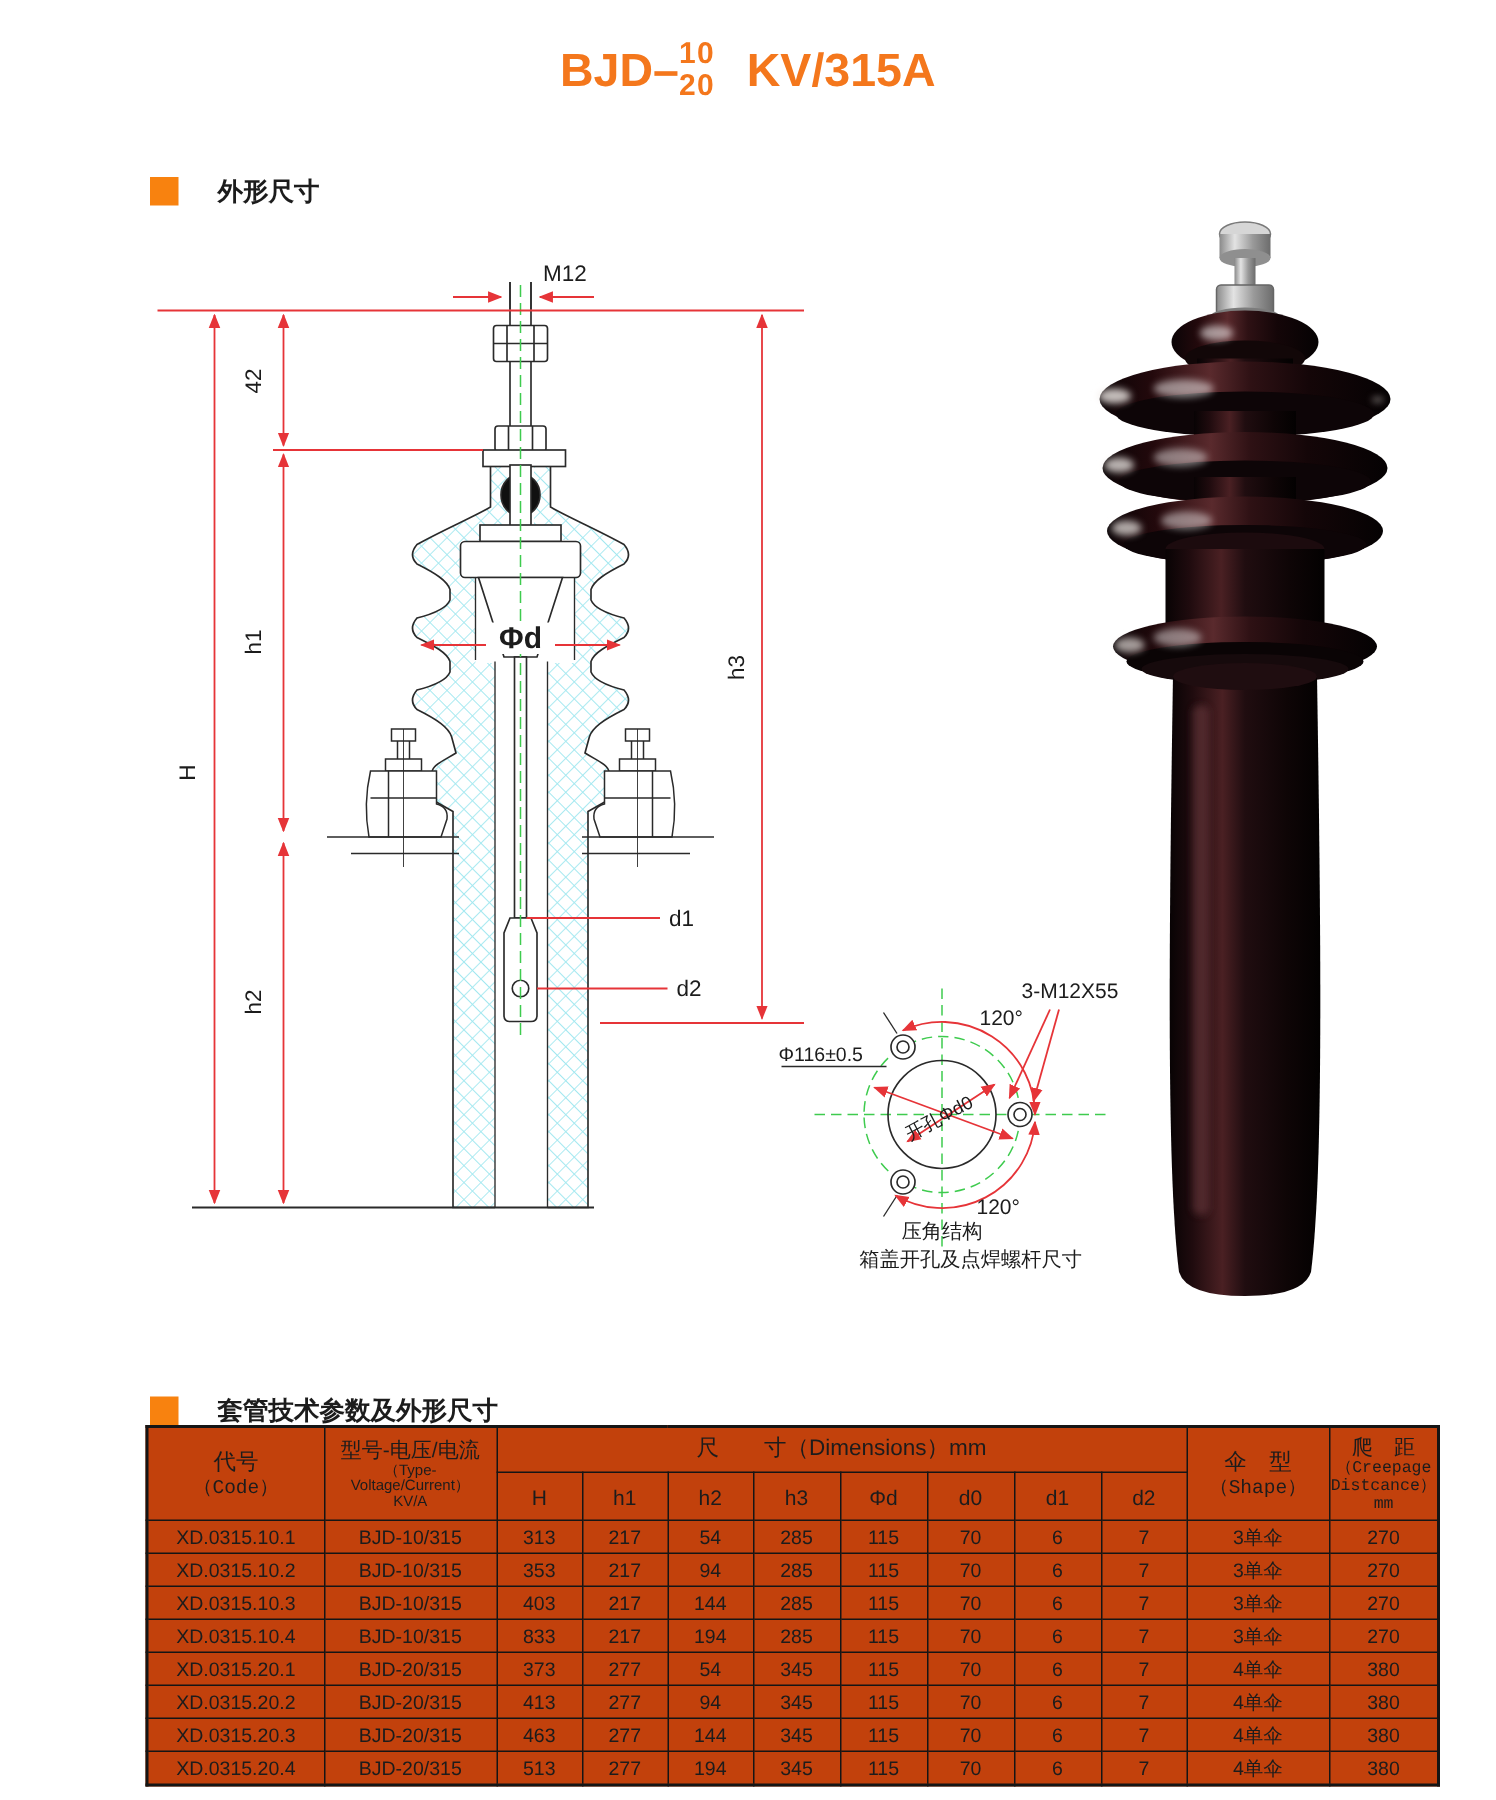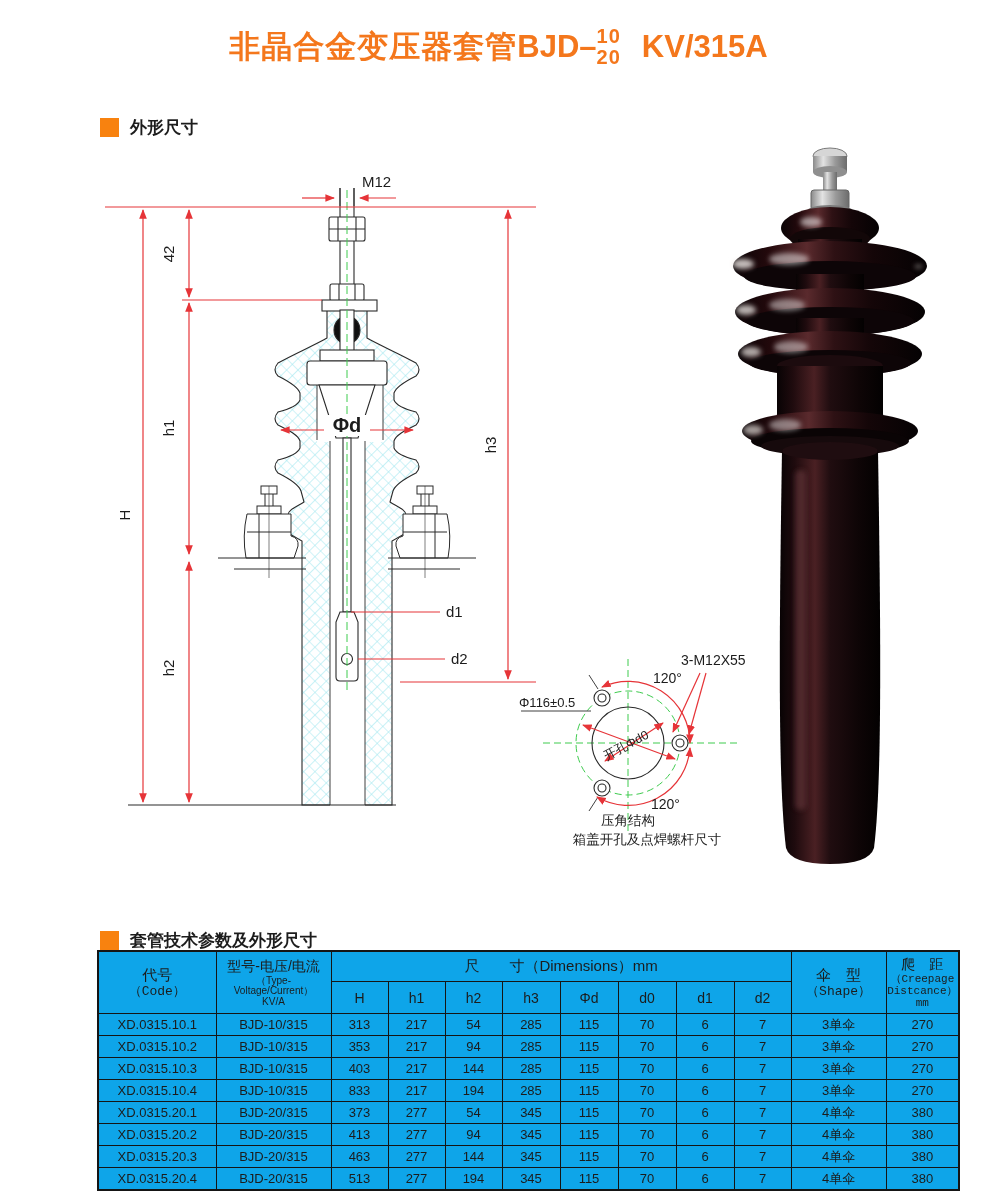--- a/index.html
+++ b/index.html
@@ -6,41 +6,40 @@
   body{width:997px;height:1200px;position:relative;background:#fff;overflow:hidden;
        font-family:"Liberation Sans","DejaVu Sans",sans-serif;color:#1c1c1c;}
   .abs{position:absolute;}
   
   .title{top:26px;left:0;width:997px;display:flex;justify-content:center;align-items:center;
          color:#f4771c;font-weight:bold;font-size:31px;letter-spacing:1px;white-space:nowrap;}
   .title .latin{letter-spacing:0;}
   .frac{display:inline-flex;flex-direction:column;font-size:20px;line-height:1.05;
         vertical-align:middle;margin:0 0;text-align:center;}
   
-  .sec{display:flex;align-items:center;gap:11px;font-size:17px;font-weight:bold;color:#1c1c1c;}
+  .sec{display:flex;align-items:center;gap:26px;font-size:17px;font-weight:bold;color:#1c1c1c;}
   .sec .sq{width:19px;height:19px;background:#f8820f;flex:0 0 auto;}
   
-  table{border-collapse:collapse;table-layout:fixed;background:#0ea5e9;}
+  table{border-collapse:collapse;table-layout:fixed;background:#c2410c;}
   th,td{border:1px solid #151515;text-align:center;vertical-align:middle;padding:0;
         font-weight:normal;overflow:hidden;}
   .ptable{border:2px solid #151515;}
   .cn{font-size:15px;line-height:1.25;}
   .s14{font-size:14px;}
   .en{font-size:11px;line-height:1.1;font-family:Liberation Mono, monospace;}
   .en10{font-size:10px;line-height:1.05;}
   thead tr.r1 th{height:29px;}
   thead tr.r2 th{height:31px;font-size:14px;}
   tbody td{height:21px;font-size:13px;}
   svg text{font-family:"Liberation Sans","DejaVu Sans",sans-serif;}
 </style>
 </head>
 <body>
 
 <div class="abs title">
-  <span>非晶合金变压器套管</span>
   <span class="latin">BJD–</span>
   <span class="frac">
     <span>10</span>
     <span>20</span>
   </span>
   <span class="latin" style="margin-left:21px">KV/315A</span>
 </div>
 
 <div class="abs sec" style="left:100px;top:116px;">
   <span class="sq"></span>

